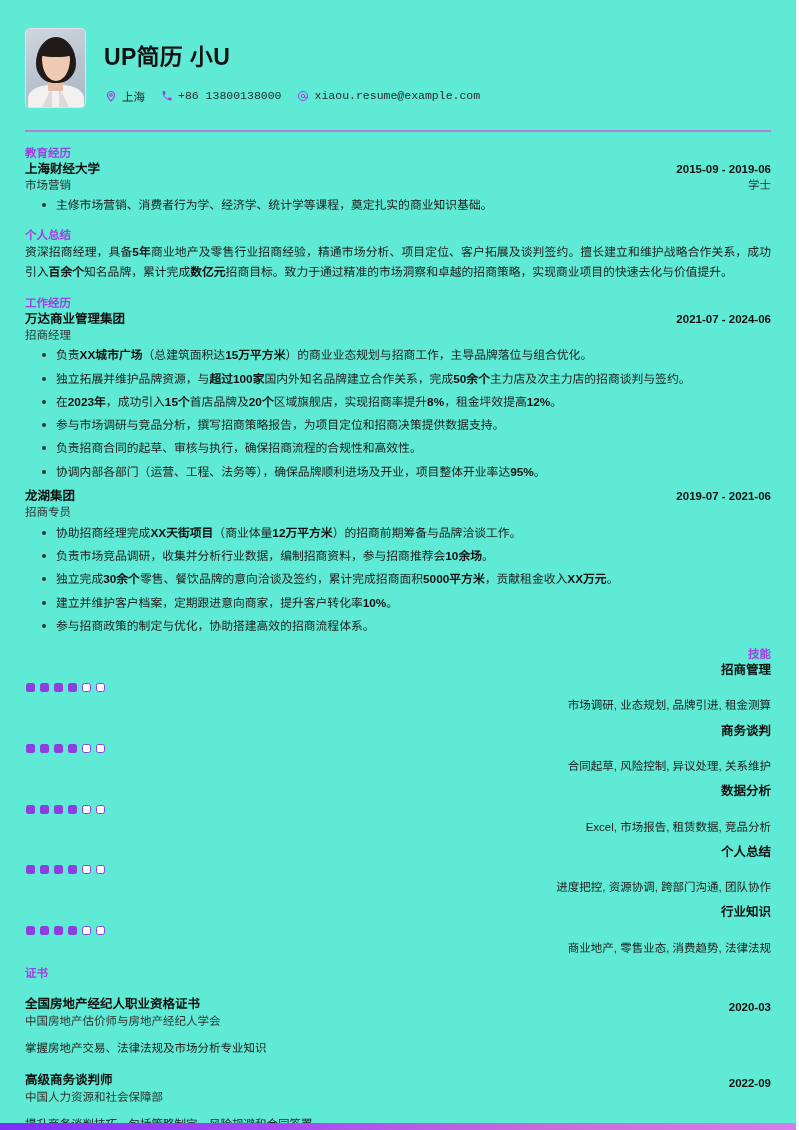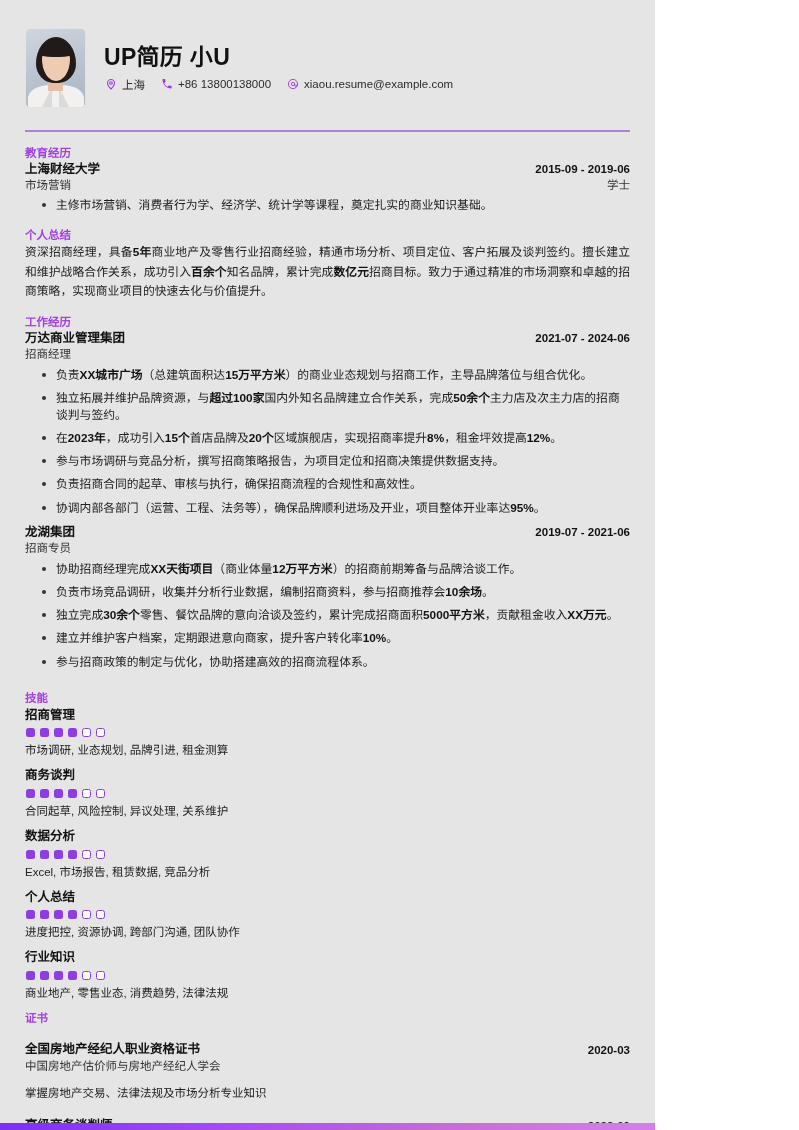--- a/index.html
+++ b/index.html
@@ -8,23 +8,23 @@
     padding: 0;
     background: #ffffff;
   }
   body {
     font-family: "Liberation Sans", "DejaVu Sans", sans-serif;
     color: #222222;
     -webkit-font-smoothing: antialiased;
   }
   .page {
     position: relative;
-    width: 655px;
+    width: 796px;
     height: 1130px;
-    background: #e5e5e5;
+    background: #5eead4;
     box-sizing: border-box;
     overflow: hidden;
   }
   .page-inner {
     padding: 0 25px;
   }
 
   
   .header {
     display: flex;
@@ -116,26 +116,27 @@
     padding-top: 16px;
   }
   .name {
     font-size: 23px;
     font-weight: bold;
     color: #111111;
     letter-spacing: 0.3px;
     line-height: 1.2;
   }
   .contact-row {
-    margin-top: 4px;
+    margin-top: 16px;
     display: flex;
     align-items: center;
     flex-wrap: wrap;
     font-size: 11.5px;
     color: #2b2b2b;
+    font-family: Liberation Mono, monospace;
   }
   .contact-item {
     display: flex;
     align-items: center;
     margin-right: 15px;
   }
   .contact-item .ic {
     display: inline-flex;
     align-items: center;
     justify-content: center;
@@ -256,21 +257,21 @@
     font-size: 11.5px;
     color: #222222;
     line-height: 1.4;
   }
 
   
   .cert-block { margin-bottom: 14px; }
   .cert-head {
     display: flex;
     justify-content: space-between;
-    align-items: center;
+    align-items: flex-end;
     margin-top: 16px;
   }
   .cert-name {
     font-size: 12.5px;
     font-weight: bold;
     color: #111111;
     line-height: 1.35;
   }
   .cert-date {
     font-size: 11.5px;
@@ -410,21 +411,21 @@
         <ul class="bullets">
           <li><span>协助招商经理完成<b>XX天街项目</b>（商业体量<b>12万平方米</b>）的招商前期筹备与品牌洽谈工作。</span></li>
           <li><span>负责市场竞品调研，收集并分析行业数据，编制招商资料，参与招商推荐会<b>10余场</b>。</span></li>
           <li><span>独立完成<b>30余个</b>零售、餐饮品牌的意向洽谈及签约，累计完成招商面积<b>5000平方米</b>，贡献租金收入<b>XX万元</b>。</span></li>
           <li><span>建立并维护客户档案，定期跟进意向商家，提升客户转化率<b>10%</b>。</span></li>
           <li><span>参与招商政策的制定与优化，协助搭建高效的招商流程体系。</span></li>
         </ul>
       </div>
     </div>
 
-    <div class="section" style="margin-top:21px;">
+    <div class="section" style="margin-top:12px;text-align:right;">
       <div class="section-title">技能</div>
 
       <div class="skill-block">
         <div class="skill-name">招商管理</div>
         <div class="dots">
             <span class="dot on"></span>
             <span class="dot on"></span>
             <span class="dot on"></span>
             <span class="dot on"></span>
             <span class="dot off"></span>

